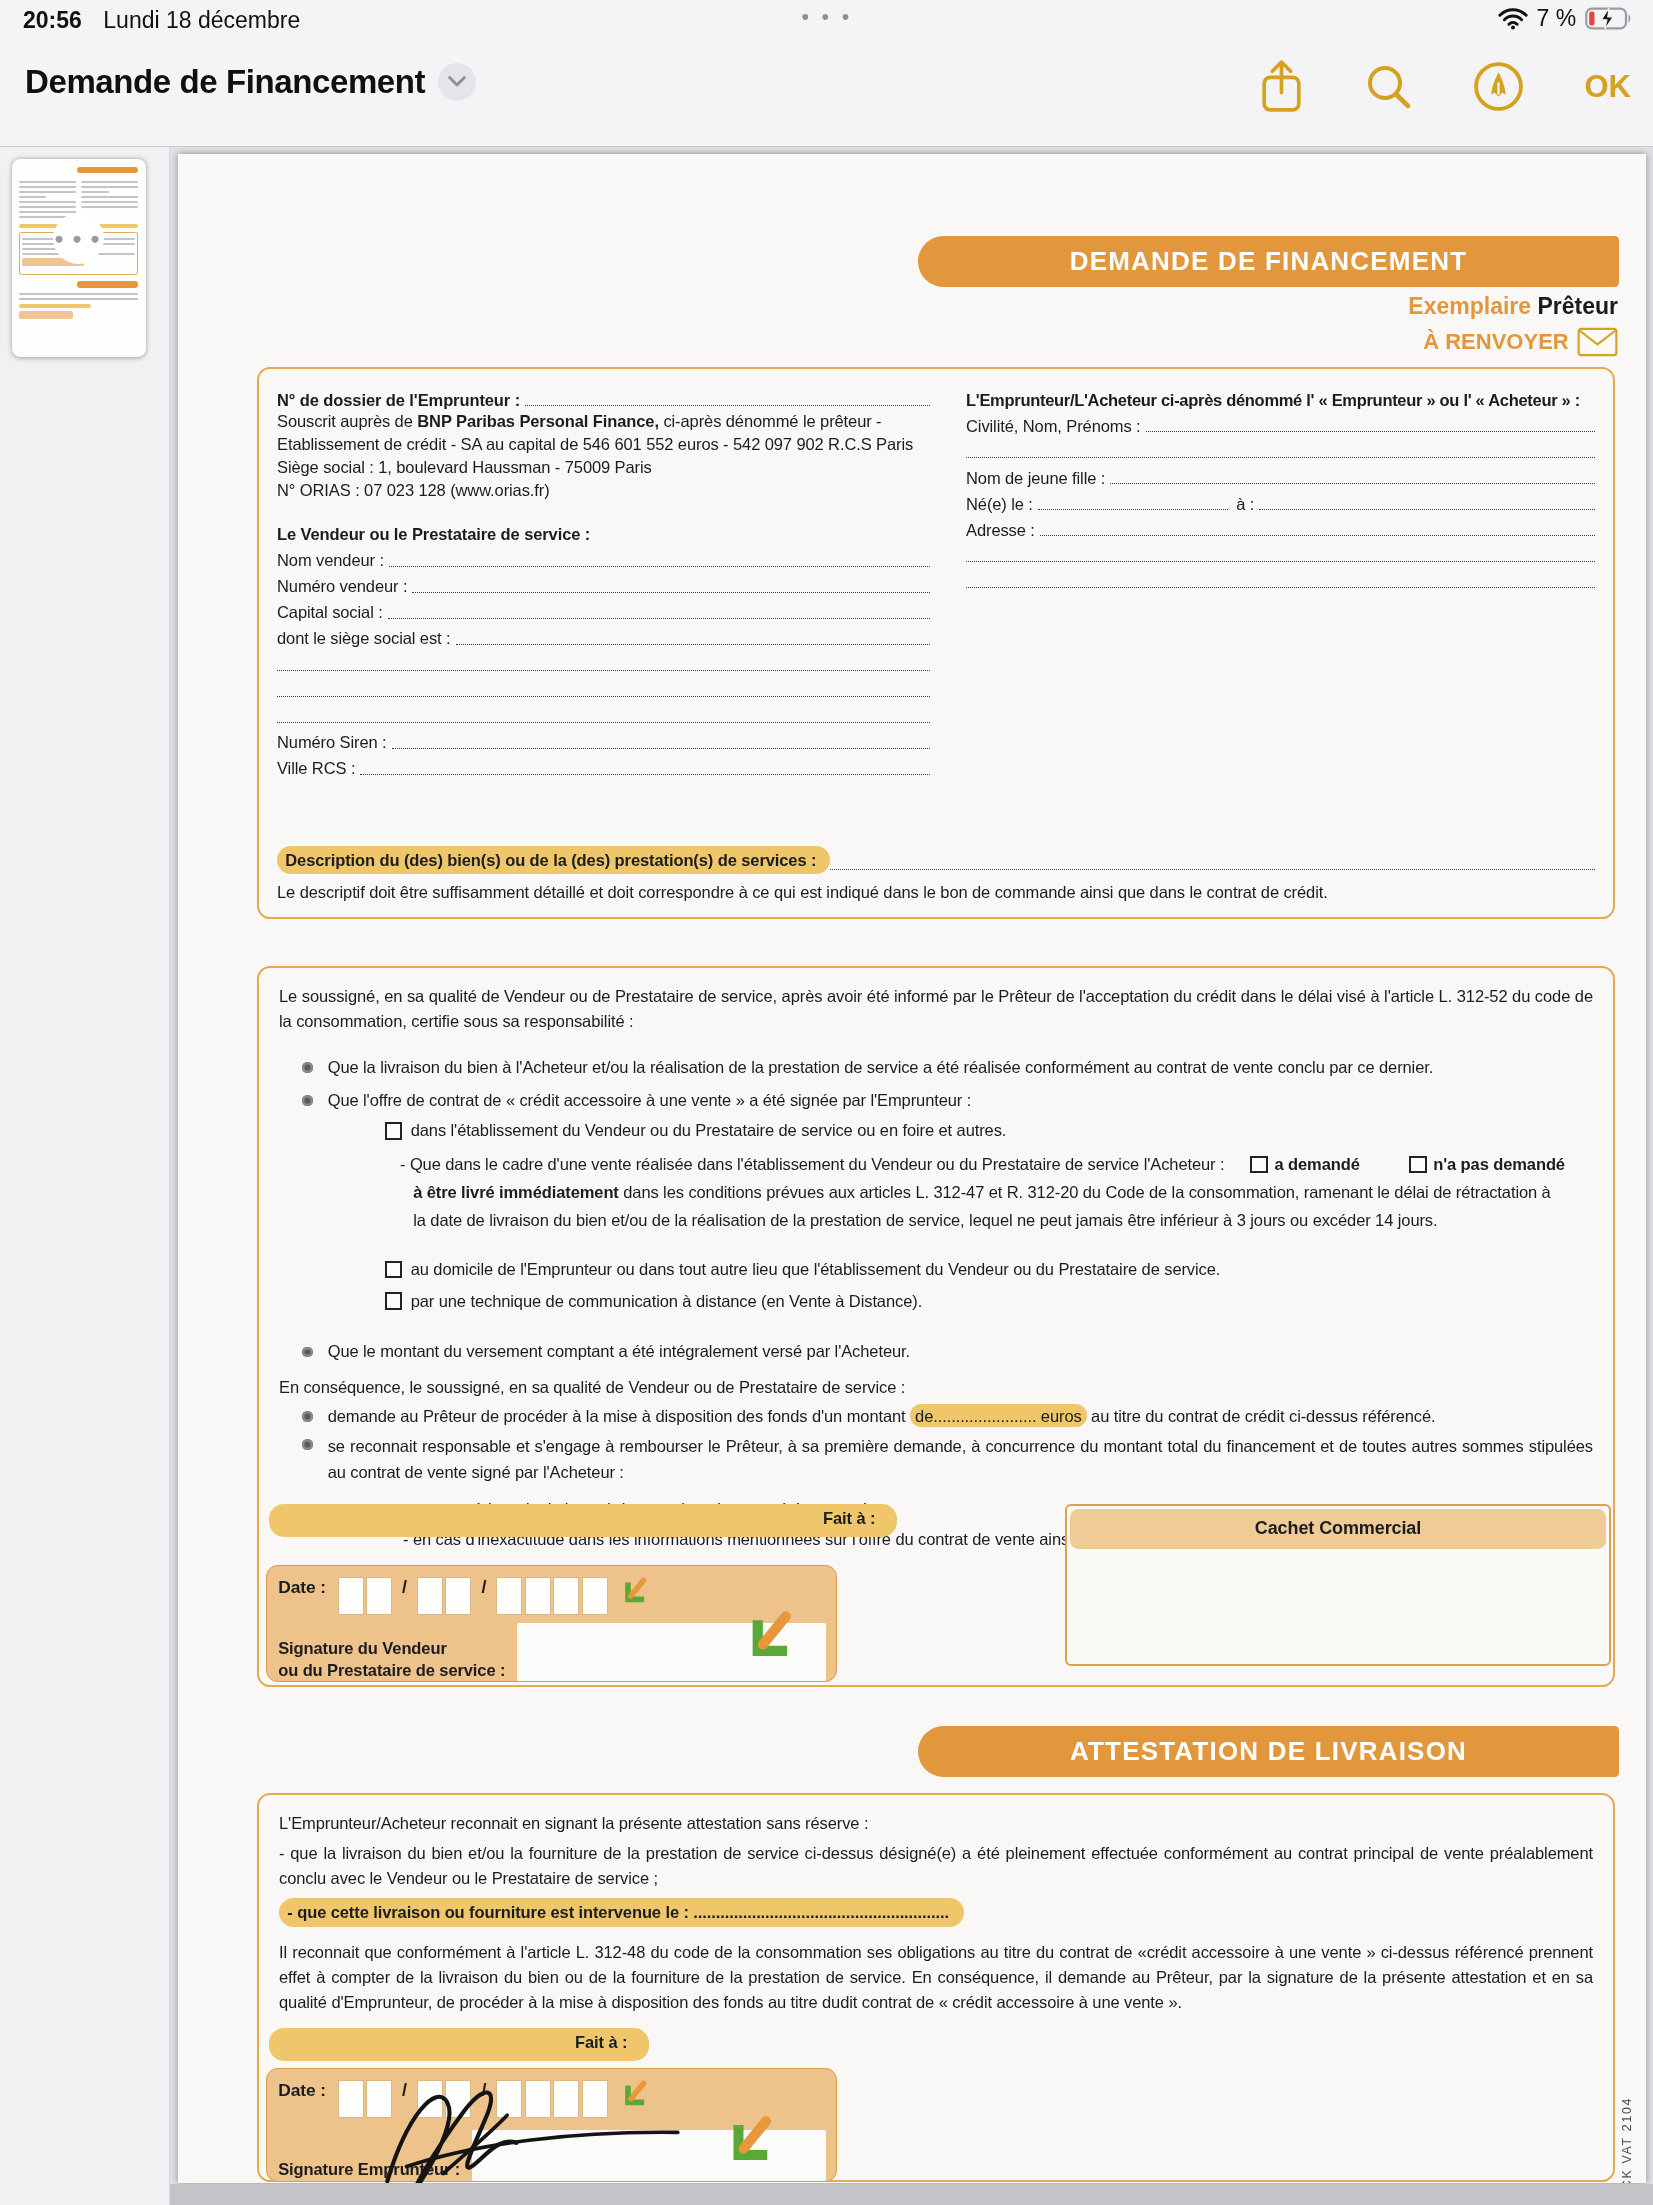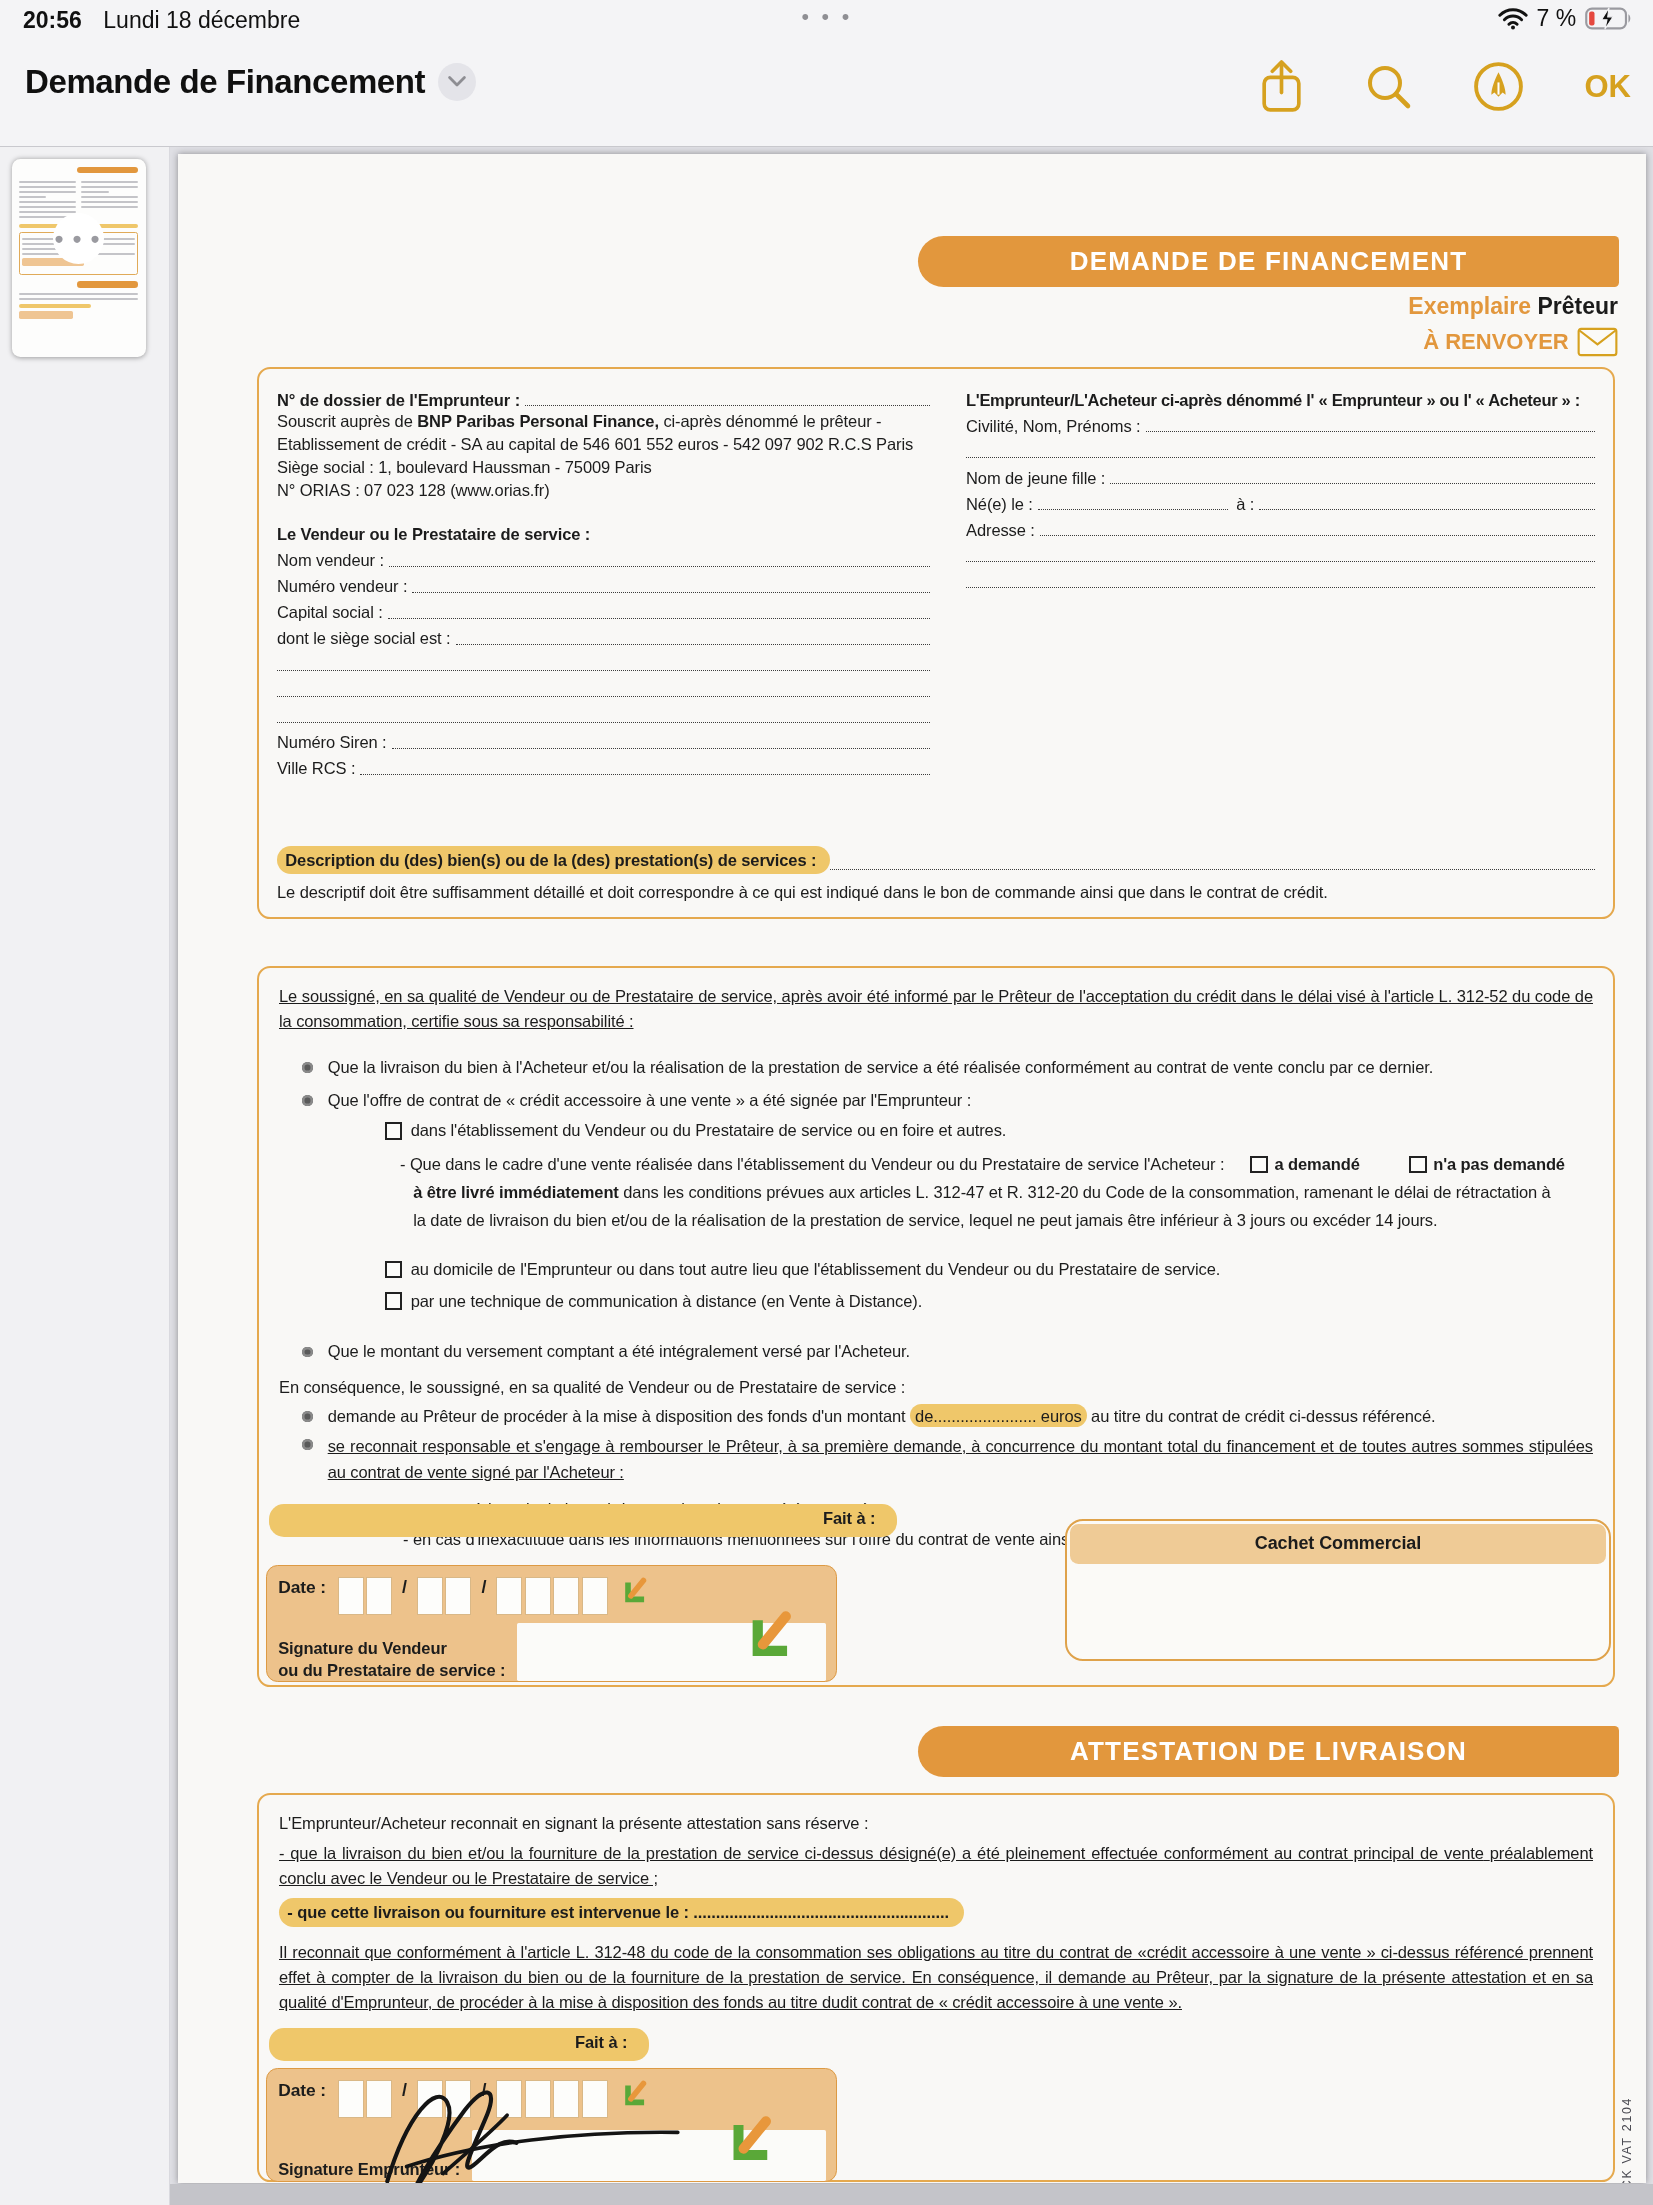--- a/index.html
+++ b/index.html
@@ -66,21 +66,21 @@
   .dotfull::after { content:""; position:absolute; left:0; right:0; bottom:3.3px; border-bottom:1.7px dotted #3c3c3c; }
   .para { line-height:23px; }
   .gap20 { height:16.5px; } .gap14 { height:11.6px; }
 
   #desc-block { position:absolute; left:18px; right:18px; bottom:13.2px; }
   .desc-row { display:flex; align-items:flex-end; }
   .hl { background:#EFC76A; border-radius:15px; }
   .desc-pill { padding:4.1px 13.2px 4.1px 8.3px; font-weight:700; white-space:nowrap; }
   .desc-note { margin-top:8.3px; line-height:21.5px; }
 
-  .just { text-align:justify; line-height:25px;text-decoration:underline; }
+  .just { text-align:justify; line-height:25px; }
   .bullet-row { display:flex; margin-top:10px; line-height:23px; }
   .bullet-dot { width:10.7px; height:10.7px; border-radius:50%; background:#5a5a5a; box-shadow:inset 0 0 0 2.5px #8a8a8a; flex:0 0 10.7px; margin:6.6px 15px 0 23px; }
   .cb { display:inline-block; width:17.4px; height:17.4px; border:2.5px solid #222; background:#FCFCFA; vertical-align:-3.3px; margin-right:8.3px; }
   .cbrow { margin-left:106px; margin-top:6.6px; line-height:25px; }
   .subblock { margin-left:121px; margin-top:6.6px; line-height:28px; }
   .subblock .inner { margin-left:13.2px; }
   .inline-cb { margin:0 6.6px 0 21.5px; }
 
   .fait-pill { position:absolute; display:flex; align-items:flex-end; padding:5px 15px 6.6px 10px; height:33px;flex-direction:column; }
   .fait-pill .lbl { font-weight:700; white-space:nowrap; padding-right:6.6px; }
@@ -90,21 +90,21 @@
   .date-row { display:flex; gap:5px; }
   .date-lbl { font-weight:700; font-size:17.4px; margin-right:6.6px; }
   .cell { width:26px; height:38px; background:#FDFDFB; border:0.8px solid #D9B887; }
   .cellgrp { display:flex; gap:2.5px; }
   .slash { font-weight:700; font-size:18px; margin:0 5px; }
   .sig-row { display:flex; margin-top:8.3px; align-items:flex-end; }
   .sig-lbl { font-weight:700; font-size:16.5px; line-height:21.5px; }
   .sig-area { position:relative; flex:1; height:58px; background:#FBFBF9; margin-left:11.6px; border-radius:1.7px; }
   .arrow-sm { margin-left:8.3px; }
 
-  #cachet { position:absolute; left:806px; top:551px; width:546px; height:142px; border:2.5px solid #DFA24A; border-radius:18px; background:#FBFAF7; overflow:hidden; }
+  #cachet { position:absolute; left:806px; top:536px; width:546px; height:162px; border:2.5px solid #DFA24A; border-radius:6px; background:#FBFAF7; overflow:hidden; }
   .cachet-head { height:40px; background:#EFCB96; display:flex; align-items:center; justify-content:center; font-weight:700; font-size:18px; color:#1c1c1c; border-radius:8.3px; margin:3.3px; }
 
   #side-code { position:absolute; left:1442px; top:1728px; height:397px; writing-mode:vertical-rl; transform:rotate(180deg); font-size:12.4px; color:#4a4a52; letter-spacing:1.7px; }
 
   #signature-svg { position:absolute; left:95px; top:-3.3px; z-index:4; transform:rotate(-2deg); }
 
   #bottom-strip { position:absolute; left:170px; bottom:0; width:1484px; height:21.5px; background:#C4C4C9; }
 </style>
 </head>
 <body>

